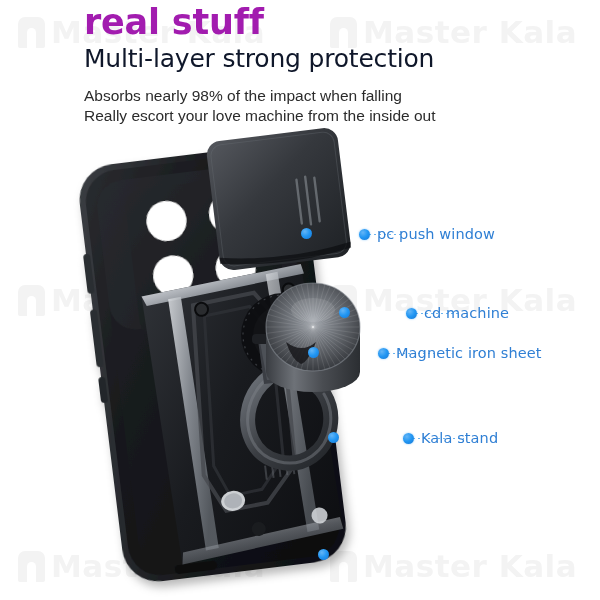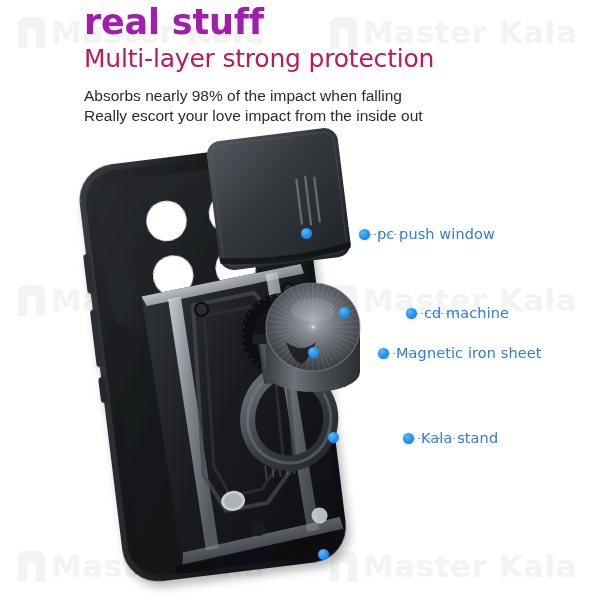--- a/index.html
+++ b/index.html
@@ -30,21 +30,21 @@
 
   
   .txt-layer{position:absolute;inset:0;z-index:6;}
   #title{
     position:absolute;left:84px;top:2px;
     font-size:35px;font-weight:700;color:#a21caf;
     letter-spacing:-.2px;font-family:"DejaVu Sans",sans-serif;
   }
   #subtitle{
     position:absolute;left:84px;top:44px;
-    font-size:25px;font-weight:400;color:#be185d;
+    font-size:25px;font-weight:400;color:#0f172a;
     letter-spacing:-.2px;font-family:"DejaVu Sans",sans-serif;
   }
   #desc{
     position:absolute;left:84px;top:86px;
     font-size:15.5px;font-weight:400;color:#2b2b2b;line-height:20px;
     font-family:Liberation Sans, sans-serif;
   }
   #desc div{white-space:nowrap;}
 
   
@@ -327,21 +327,21 @@
       <path d="M286 342 q16 12 30 0 q-8 20 -15 22 q-9 -4 -15 -22 z" fill="#17181b" opacity="0.85"></path>
       <ellipse cx="313" cy="310" rx="22" ry="12" fill="#ffffff" opacity="0.10"></ellipse>
     </g>
   </svg>
 
   <div class="txt-layer">
     <div id="title">real stuff</div>
     <div id="subtitle">Multi-layer strong protection</div>
     <div id="desc">
       <div>Absorbs nearly 98% of the impact when falling</div>
-      <div>Really escort your love impact from the inside out</div>
+      <div>Really escort your love machine from the inside out</div>
     </div>
   </div>
 
   <div class="callouts">
 
     <div class="anchor-dot" style="left:301px;top:228px"></div>
     <div class="callout" style="left:359px;top:227px">
       <span class="leader" style="width:44px;margin-right:-44px"></span>
       <span class="dot"></span>
       <span class="co-label">pc push window</span>

